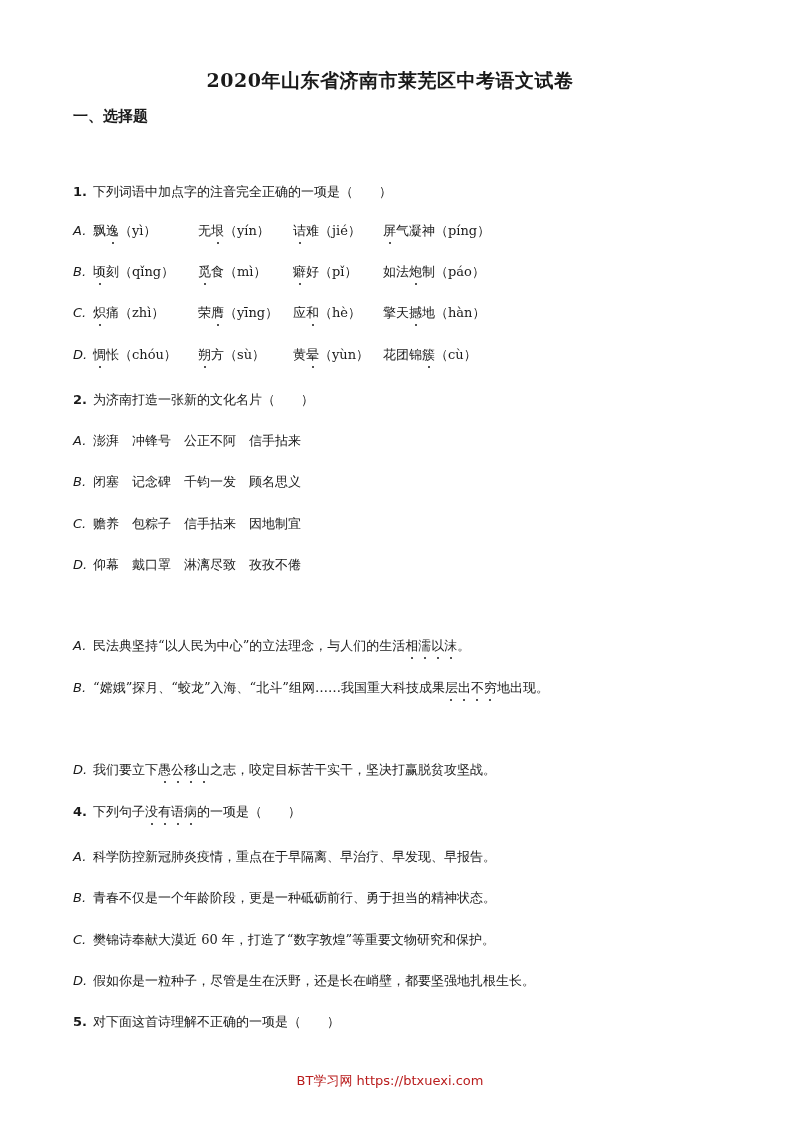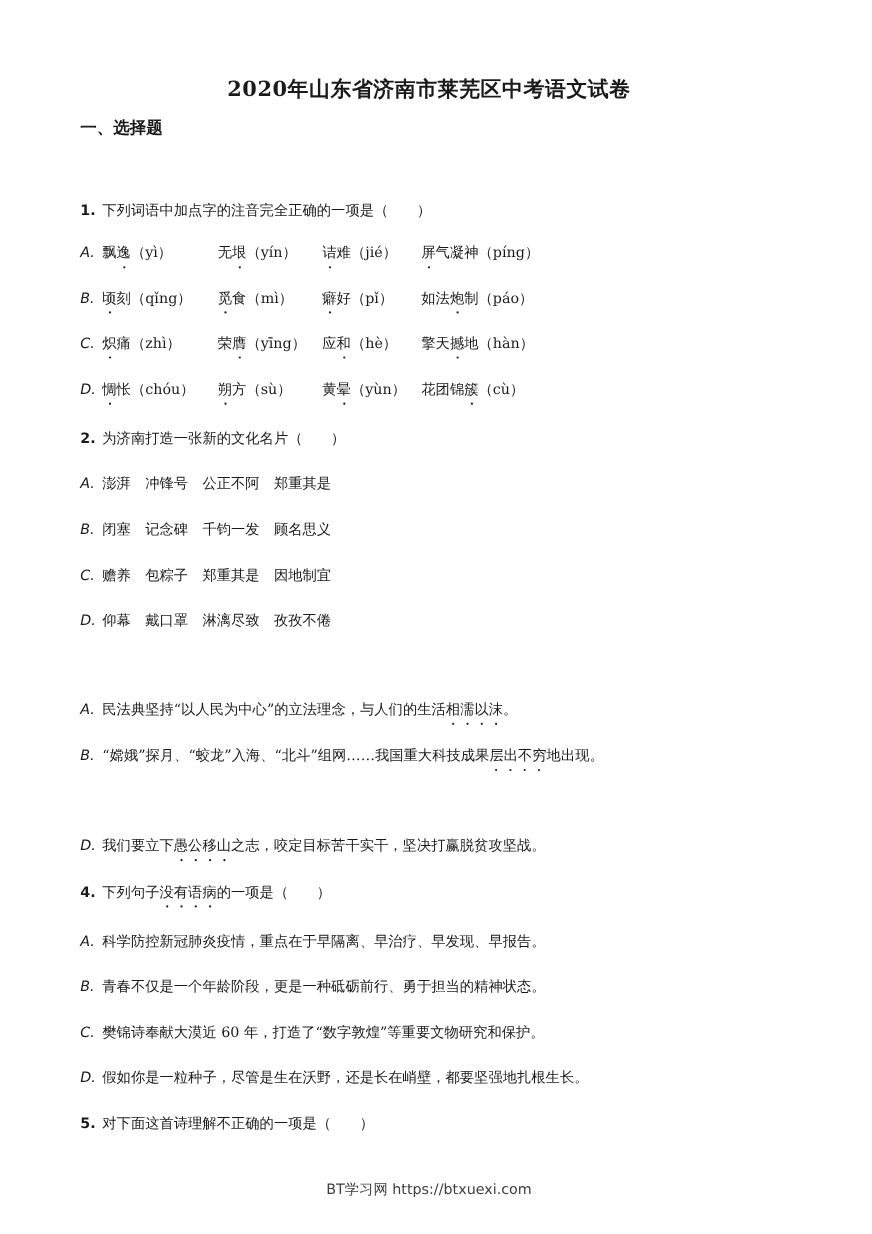--- a/index.html
+++ b/index.html
@@ -31,21 +31,21 @@
     .em {
       position: relative; display: inline-block;
     }
     .em::after {
       content: ""; position: absolute; left: 50%; bottom: -4px;
       width: 2px; height: 2px; margin-left: -1px; border-radius: 50%;
       background: #1a1a1a;
     }
     .footer {
       position: absolute; left: 0; right: 0; top: 1072px; text-align: center;
-      font-family: "DejaVu Sans", sans-serif; font-size: 13px; color: #404040;
+      font-family: "DejaVu Sans", sans-serif; font-size: 13px; color: #b91c1c;
     }
   </style>
 </head>
 <body>
 
 <div class="page">
 
   <div class="title">2020年山东省济南市莱芜区中考语文试卷</div>
   <div class="section">一、选择题</div>
 
@@ -55,27 +55,27 @@
 
   <div class="line q1opt" style="top:186px"><span class="lbl">A.</span><span style="position: relative; display: inline-block; width: 560px; height: 18px; vertical-align: top;"><span class="seg" style="position: absolute; left: 0px;">飘<span class="em">逸</span>（yì）</span><span class="seg" style="position: absolute; left: 105px;">无<span class="em">垠</span>（yín）</span><span class="seg" style="position: absolute; left: 200px;"><span class="em">诘</span>难（jié）</span><span class="seg" style="position: absolute; left: 290px;"><span class="em">屏</span>气凝神（píng）</span></span></div>
   <div class="line q1opt" style="top:227px"><span class="lbl">B.</span><span style="position: relative; display: inline-block; width: 560px; height: 18px; vertical-align: top;"><span class="seg" style="position: absolute; left: 0px;"><span class="em">顷</span>刻（qǐng）</span><span class="seg" style="position: absolute; left: 105px;"><span class="em">觅</span>食（mì）</span><span class="seg" style="position: absolute; left: 200px;"><span class="em">癖</span>好（pǐ）</span><span class="seg" style="position: absolute; left: 290px;">如法<span class="em">炮</span>制（páo）</span></span></div>
   <div class="line q1opt" style="top:268px"><span class="lbl">C.</span><span style="position: relative; display: inline-block; width: 560px; height: 18px; vertical-align: top;"><span class="seg" style="position: absolute; left: 0px;"><span class="em">炽</span>痛（zhì）</span><span class="seg" style="position: absolute; left: 105px;">荣<span class="em">膺</span>（yīng）</span><span class="seg" style="position: absolute; left: 200px;">应<span class="em">和</span>（hè）</span><span class="seg" style="position: absolute; left: 290px;">擎天<span class="em">撼</span>地（hàn）</span></span></div>
   <div class="line q1opt" style="top:310px"><span class="lbl">D.</span><span style="position: relative; display: inline-block; width: 560px; height: 18px; vertical-align: top;"><span class="seg" style="position: absolute; left: 0px;"><span class="em">惆</span>怅（chóu）</span><span class="seg" style="position: absolute; left: 105px;"><span class="em">朔</span>方（sù）</span><span class="seg" style="position: absolute; left: 200px;">黄<span class="em">晕</span>（yùn）</span><span class="seg" style="position: absolute; left: 290px;">花团锦<span class="em">簇</span>（cù）</span></span></div>
 
   <div class="line" style="top:355px">
     <span class="lbl num">2.</span><span>为济南打造一张新的文化名片（　　）</span>
   </div>
   <div class="line" style="top:396px">
-    <span class="lbl">A.</span><span>澎湃　冲锋号　公正不阿　郑重其是</span>
+    <span class="lbl">A.</span><span>澎湃　冲锋号　公正不阿　信手拈来</span>
   </div>
   <div class="line" style="top:437px">
     <span class="lbl">B.</span><span>闭塞　记念碑　千钧一发　顾名思义</span>
   </div>
   <div class="line" style="top:479px">
-    <span class="lbl">C.</span><span>赡养　包粽子　郑重其是　因地制宜</span>
+    <span class="lbl">C.</span><span>赡养　包粽子　信手拈来　因地制宜</span>
   </div>
   <div class="line" style="top:520px">
     <span class="lbl">D.</span><span>仰幕　戴口罩　淋漓尽致　孜孜不倦</span>
   </div>
 
   <div class="line q3opt" style="top:601px"><span class="lbl">A.</span><span>民法典坚持“以人民为中心”的立法理念，与人们的生活<span class="em">相</span><span class="em">濡</span><span class="em">以</span><span class="em">沫</span>。</span></div>
   <div class="line q3opt" style="top:643px"><span class="lbl">B.</span><span>“嫦娥”探月、“蛟龙”入海、“北斗”组网……我国重大科技成果<span class="em">层</span><span class="em">出</span><span class="em">不</span><span class="em">穷</span>地出现。</span></div>
   <div class="line q3opt" style="top:725px"><span class="lbl">D.</span><span>我们要立下<span class="em">愚</span><span class="em">公</span><span class="em">移</span><span class="em">山</span>之志，咬定目标苦干实干，坚决打赢脱贫攻坚战。</span></div>
 
   <div class="line" style="top:767px">

